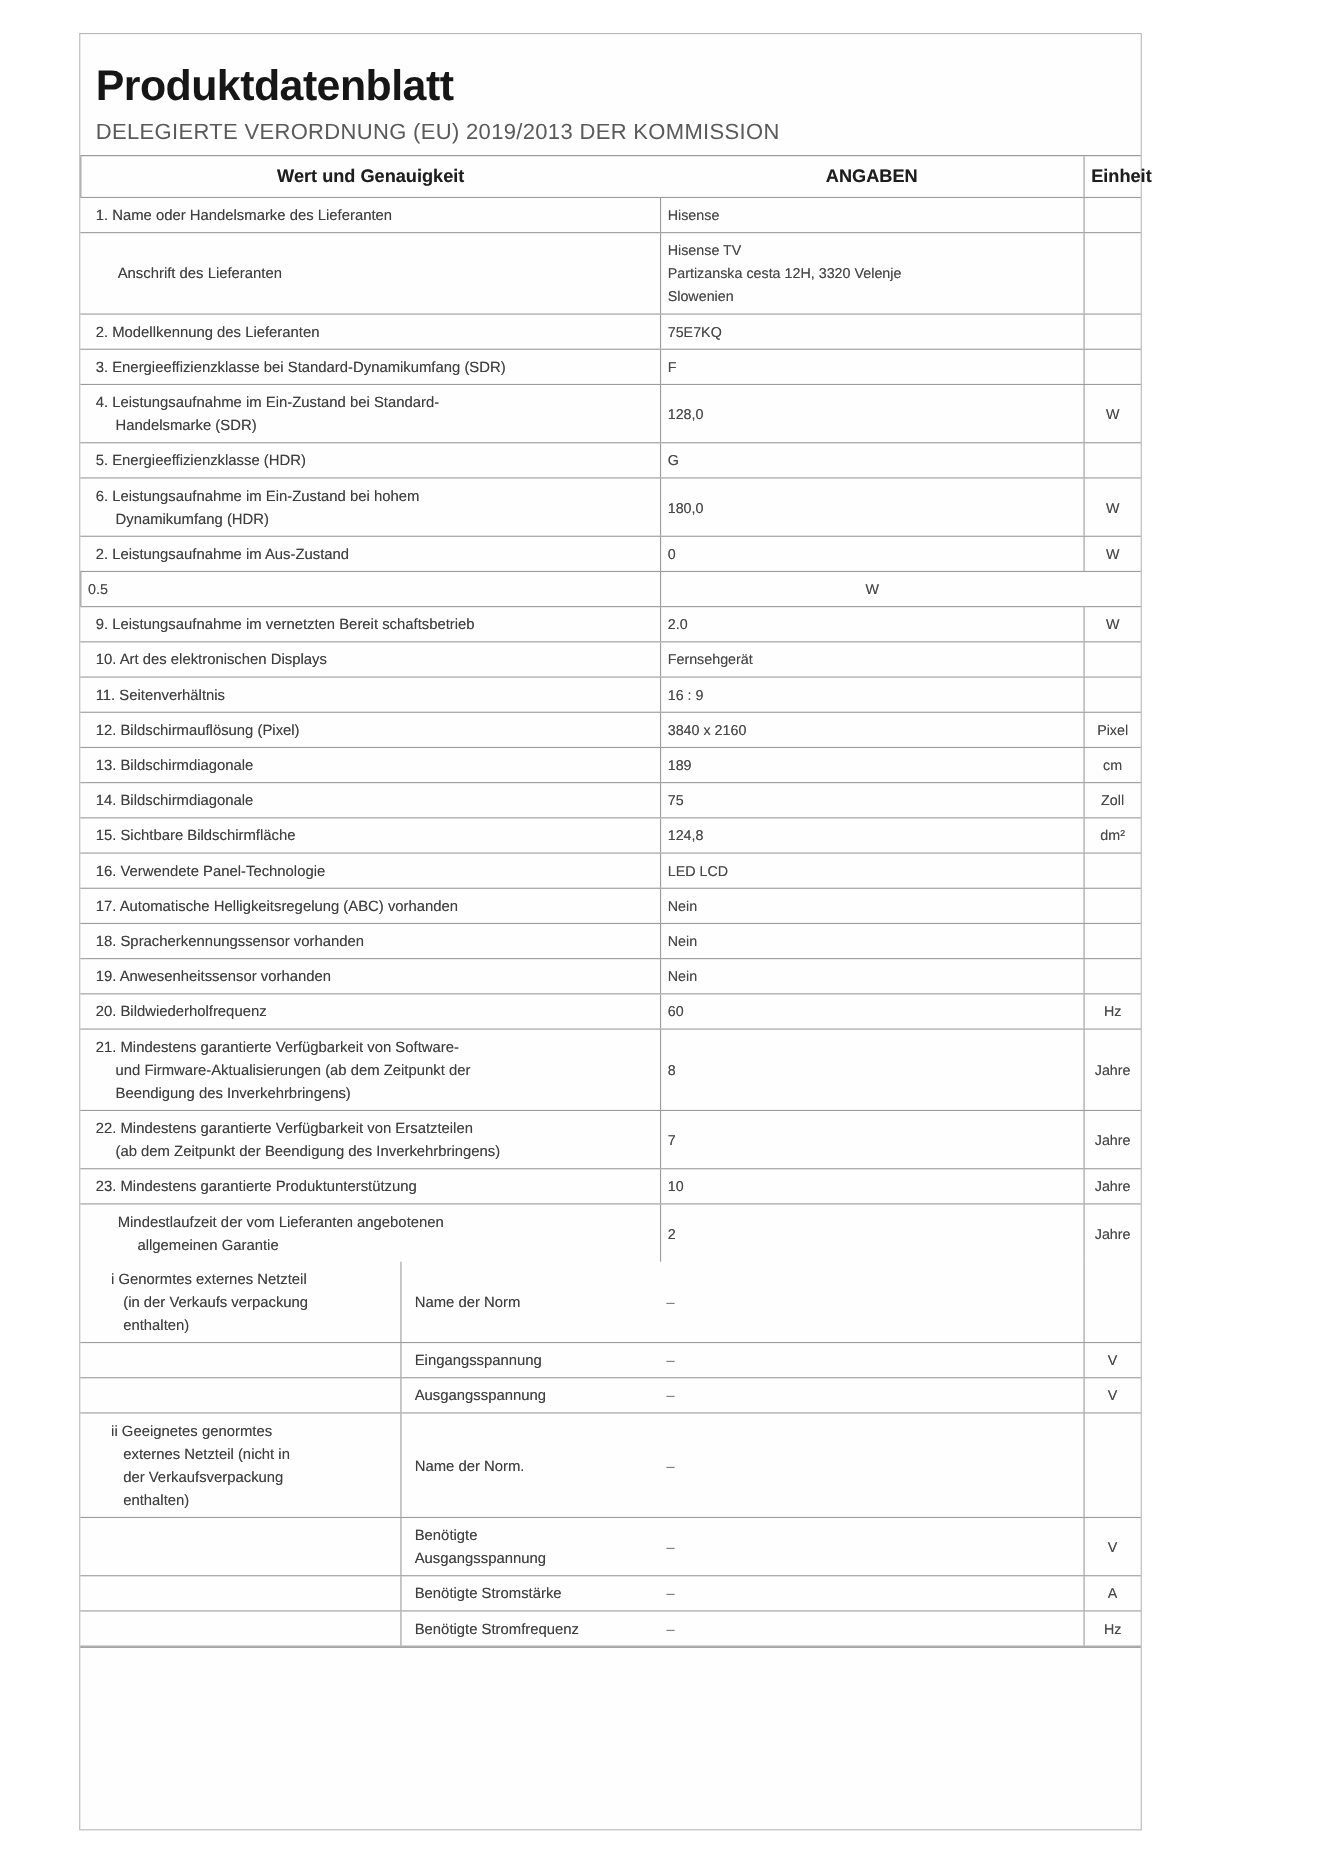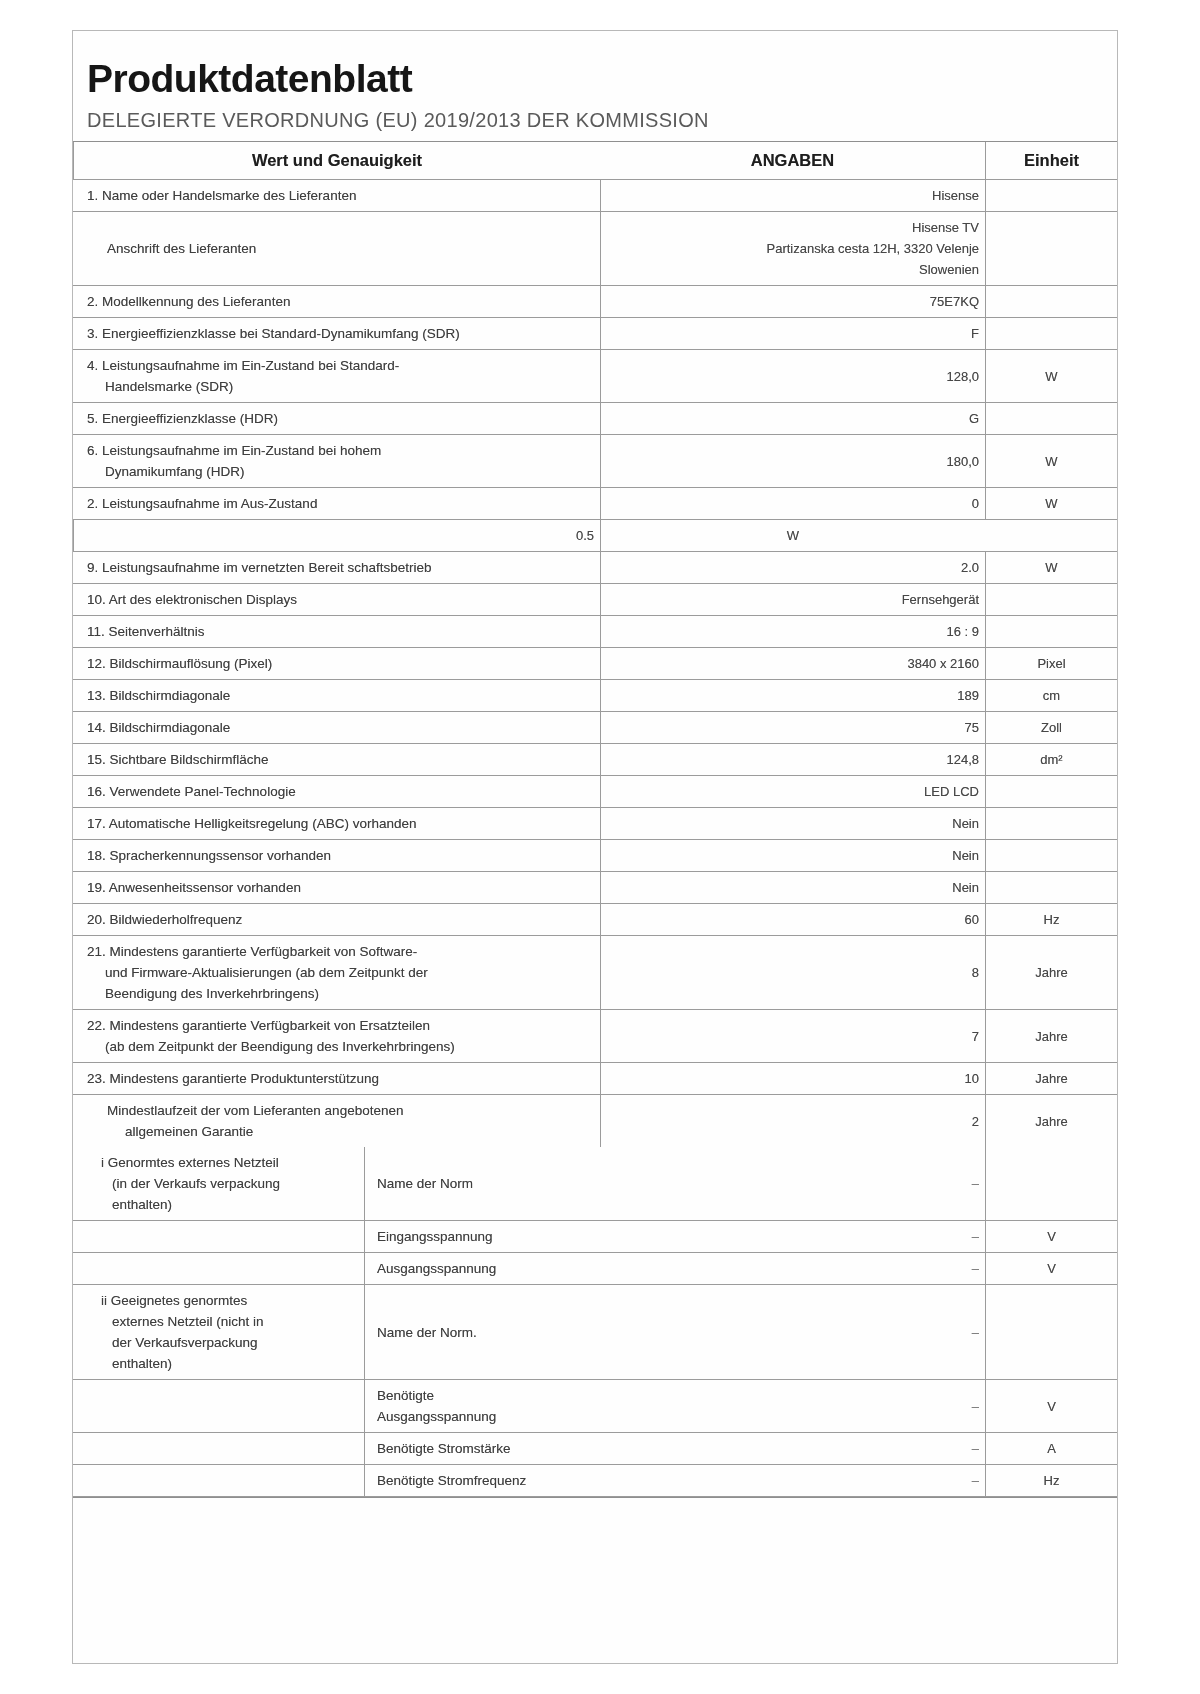--- a/index.html
+++ b/index.html
@@ -7,21 +7,21 @@
     width:1200px;height:1694px;
     background:#ffffff;
     font-family:"Liberation Sans", sans-serif;
     color:#3f3f3f;
     position:relative;
     overflow:hidden;
   }
   .page-frame{
     position:absolute;
     left:72px;top:30px;
-    width:1046px;height:1634px;
+    width:966px;height:1634px;
     border:1px solid #b8b8b8;
     background:#fefefe;
     box-sizing:border-box;
   }
   .title{
     font-size:39px;
     font-weight:700;
     color:#161616;
     padding:26px 0 0 14px;
     letter-spacing:-0.5px;
@@ -63,21 +63,21 @@
     justify-content:center;
     box-sizing:border-box;
   }
   .label-cell{padding-left:14px;align-items:flex-start;}
   .label-cell.indent{padding-left:34px;}
   .label-cell .cont{margin-left:18px;}
   .suba-cell{padding-left:28px;align-items:flex-start;border-right:1px solid #9b9b9b;}
   .suba-cell .cont-sm{margin-left:11px;}
   .subb-cell{padding-left:12px;align-items:flex-start;}
   .value-cell{
-    text-align:center;align-items:flex-end;
+    text-align:center;align-items:flex-start;
     font-size:13px;color:#474747;
     border-left:1px solid #9b9b9b;
   }
   .unit-cell{
     text-align:center;align-items:center;
     font-size:13px;color:#474747;
     border-left:1px solid #9b9b9b;
   }
   .subrow .value-cell{border-left:none;}
   .dash{color:#7d7d7d;}

